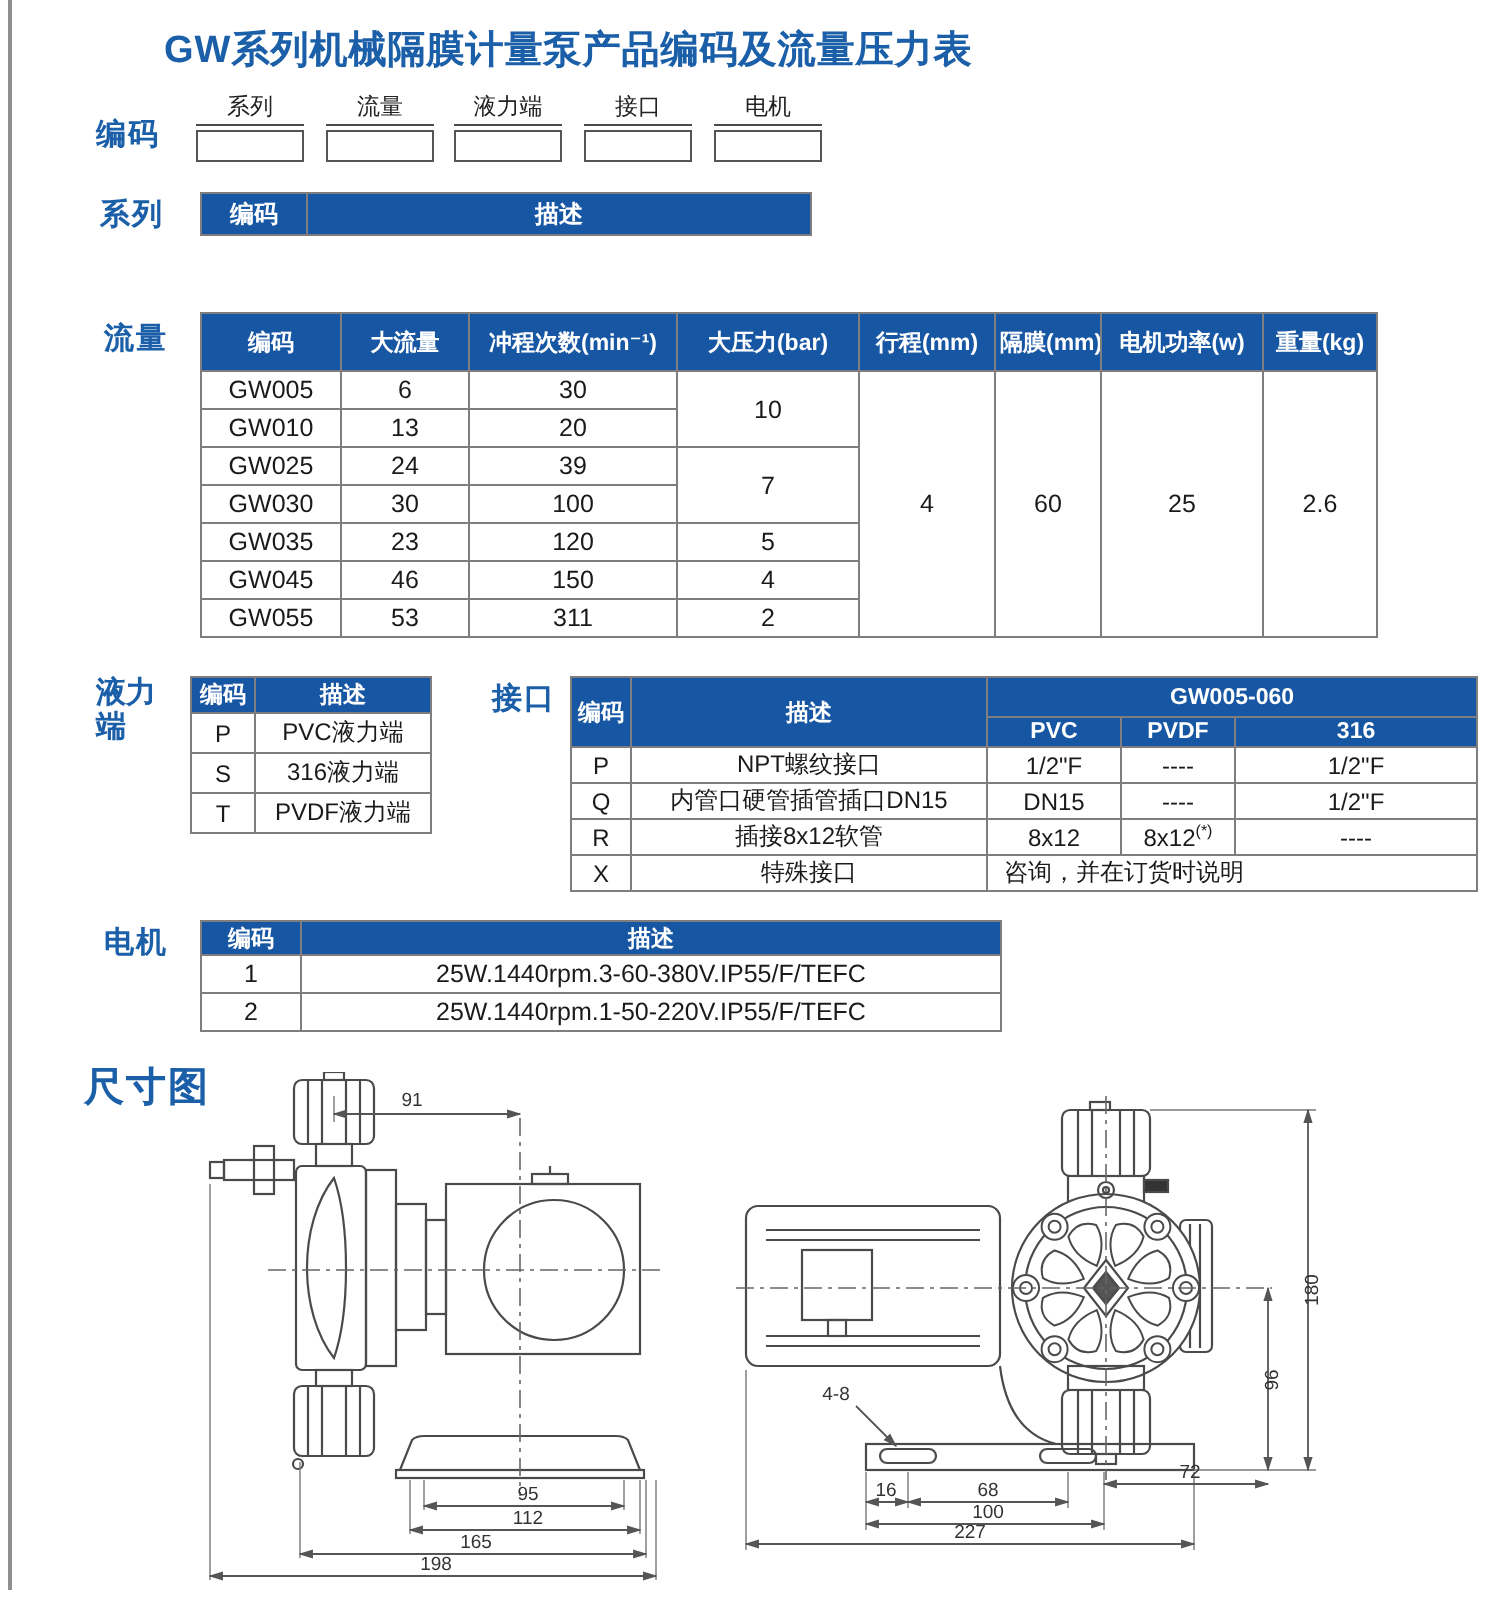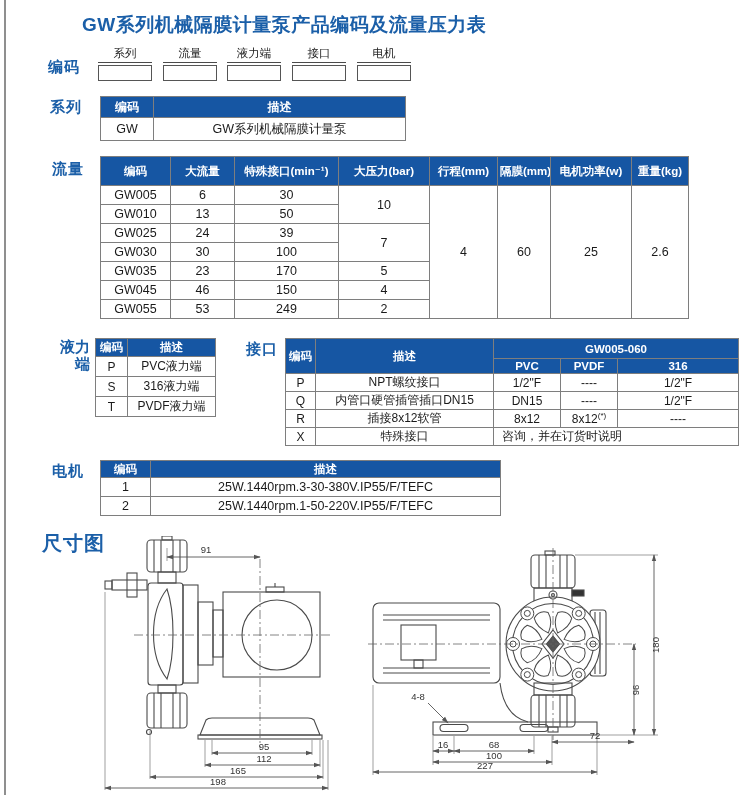--- a/index.html
+++ b/index.html
@@ -29,21 +29,21 @@
   #interface-table th{font-size:11.5px}
   #interface-table td{height:16px;font-size:12px}
   .h-top{height:19px}.h-sub{height:14px}
   .left-al{text-align:left;padding-left:8px;}
   sup.tiny{font-size:8px;}
   #motor-table{left:100px;top:460px;width:400px}
   #motor-table th{height:16px;font-size:11.5px}
   #motor-table td{height:18px;font-size:12.5px}
   svg.dv{position:absolute;}
   svg.dv text{font-size:9.5px;fill:#333;font-family:"Liberation Sans",sans-serif;}
-  .liq-label{position:absolute;left:48px;top:338px;width:42px;text-align:right;font-weight:bold;color:#1b5fa8;font-size:15px;line-height:17px;}
+  .liq-label{position:absolute;left:48px;top:338px;width:42px;text-align:left;font-weight:bold;color:#1b5fa8;font-size:15px;line-height:17px;}
 </style>
 </head>
 <body>
 
 <div>
   <div class="page-edge"></div>
   <div class="title">GW系列机械隔膜计量泵产品编码及流量压力表</div>
 
   <div>
     <span class="sec-label" style="left:48px;top:58px">编码</span>
@@ -73,92 +73,88 @@
   <table id="series-table">
     <colgroup>
         <col style="width:53px">
         <col style="width:252px">
       </colgroup>
     <tbody>
         <tr>
       <th>编码</th>
       <th>描述</th>
     </tr>
-    <tr>
-      <td>GW</td>
-      <td>GW系列机械隔膜计量泵</td>
-    </tr>
   </tbody>
     </table>
 
   <span class="sec-label" style="left:52px;top:160px">流量</span>
   <table id="flow-table">
     <colgroup>
         <col style="width:70px">
         <col style="width:64px">
         <col style="width:104px">
         <col style="width:91px">
         <col style="width:68px">
         <col style="width:53px">
         <col style="width:81px">
         <col style="width:57px">
       </colgroup>
     <tbody>
         <tr>
       <th>编码</th>
       <th>大流量</th>
-      <th>特殊接口(min⁻¹)</th>
+      <th>冲程次数(min⁻¹)</th>
       <th>大压力(bar)</th>
       <th>行程(mm)</th>
       <th>隔膜(mm)</th>
       <th>电机功率(w)</th>
       <th>重量(kg)</th>
     </tr>
     <tr>
       <td>GW005</td>
       <td>6</td>
       <td>30</td>
       <td rowspan="2">10</td>
       <td rowspan="7">4</td>
       <td rowspan="7">60</td>
       <td rowspan="7">25</td>
       <td rowspan="7">2.6</td>
     </tr>
     <tr>
       <td>GW010</td>
       <td>13</td>
-      <td>50</td>
+      <td>20</td>
     </tr>
     <tr>
       <td>GW025</td>
       <td>24</td>
       <td>39</td>
       <td rowspan="2">7</td>
     </tr>
     <tr>
       <td>GW030</td>
       <td>30</td>
       <td>100</td>
     </tr>
     <tr>
       <td>GW035</td>
       <td>23</td>
-      <td>170</td>
+      <td>120</td>
       <td>5</td>
     </tr>
     <tr>
       <td>GW045</td>
       <td>46</td>
       <td>150</td>
       <td>4</td>
     </tr>
     <tr>
       <td>GW055</td>
       <td>53</td>
-      <td>249</td>
+      <td>311</td>
       <td>2</td>
     </tr>
   </tbody>
     </table>
 
   <div class="liq-label">
     <span>液力</span><br>
     <span>端</span>
   </div>
   <table id="liquid-table">
@@ -241,21 +237,21 @@
         <col style="width:50px">
         <col style="width:350px">
       </colgroup>
     <tbody>
         <tr>
       <th>编码</th>
       <th>描述</th>
     </tr>
     <tr>
       <td>1</td>
-      <td>25W.1440rpm.3-30-380V.IP55/F/TEFC</td>
+      <td>25W.1440rpm.3-60-380V.IP55/F/TEFC</td>
     </tr>
     <tr>
       <td>2</td>
       <td>25W.1440rpm.1-50-220V.IP55/F/TEFC</td>
     </tr>
   </tbody>
     </table>
 
   <span class="sec-label big" style="left:42px;top:530px">尺寸图</span>
 

